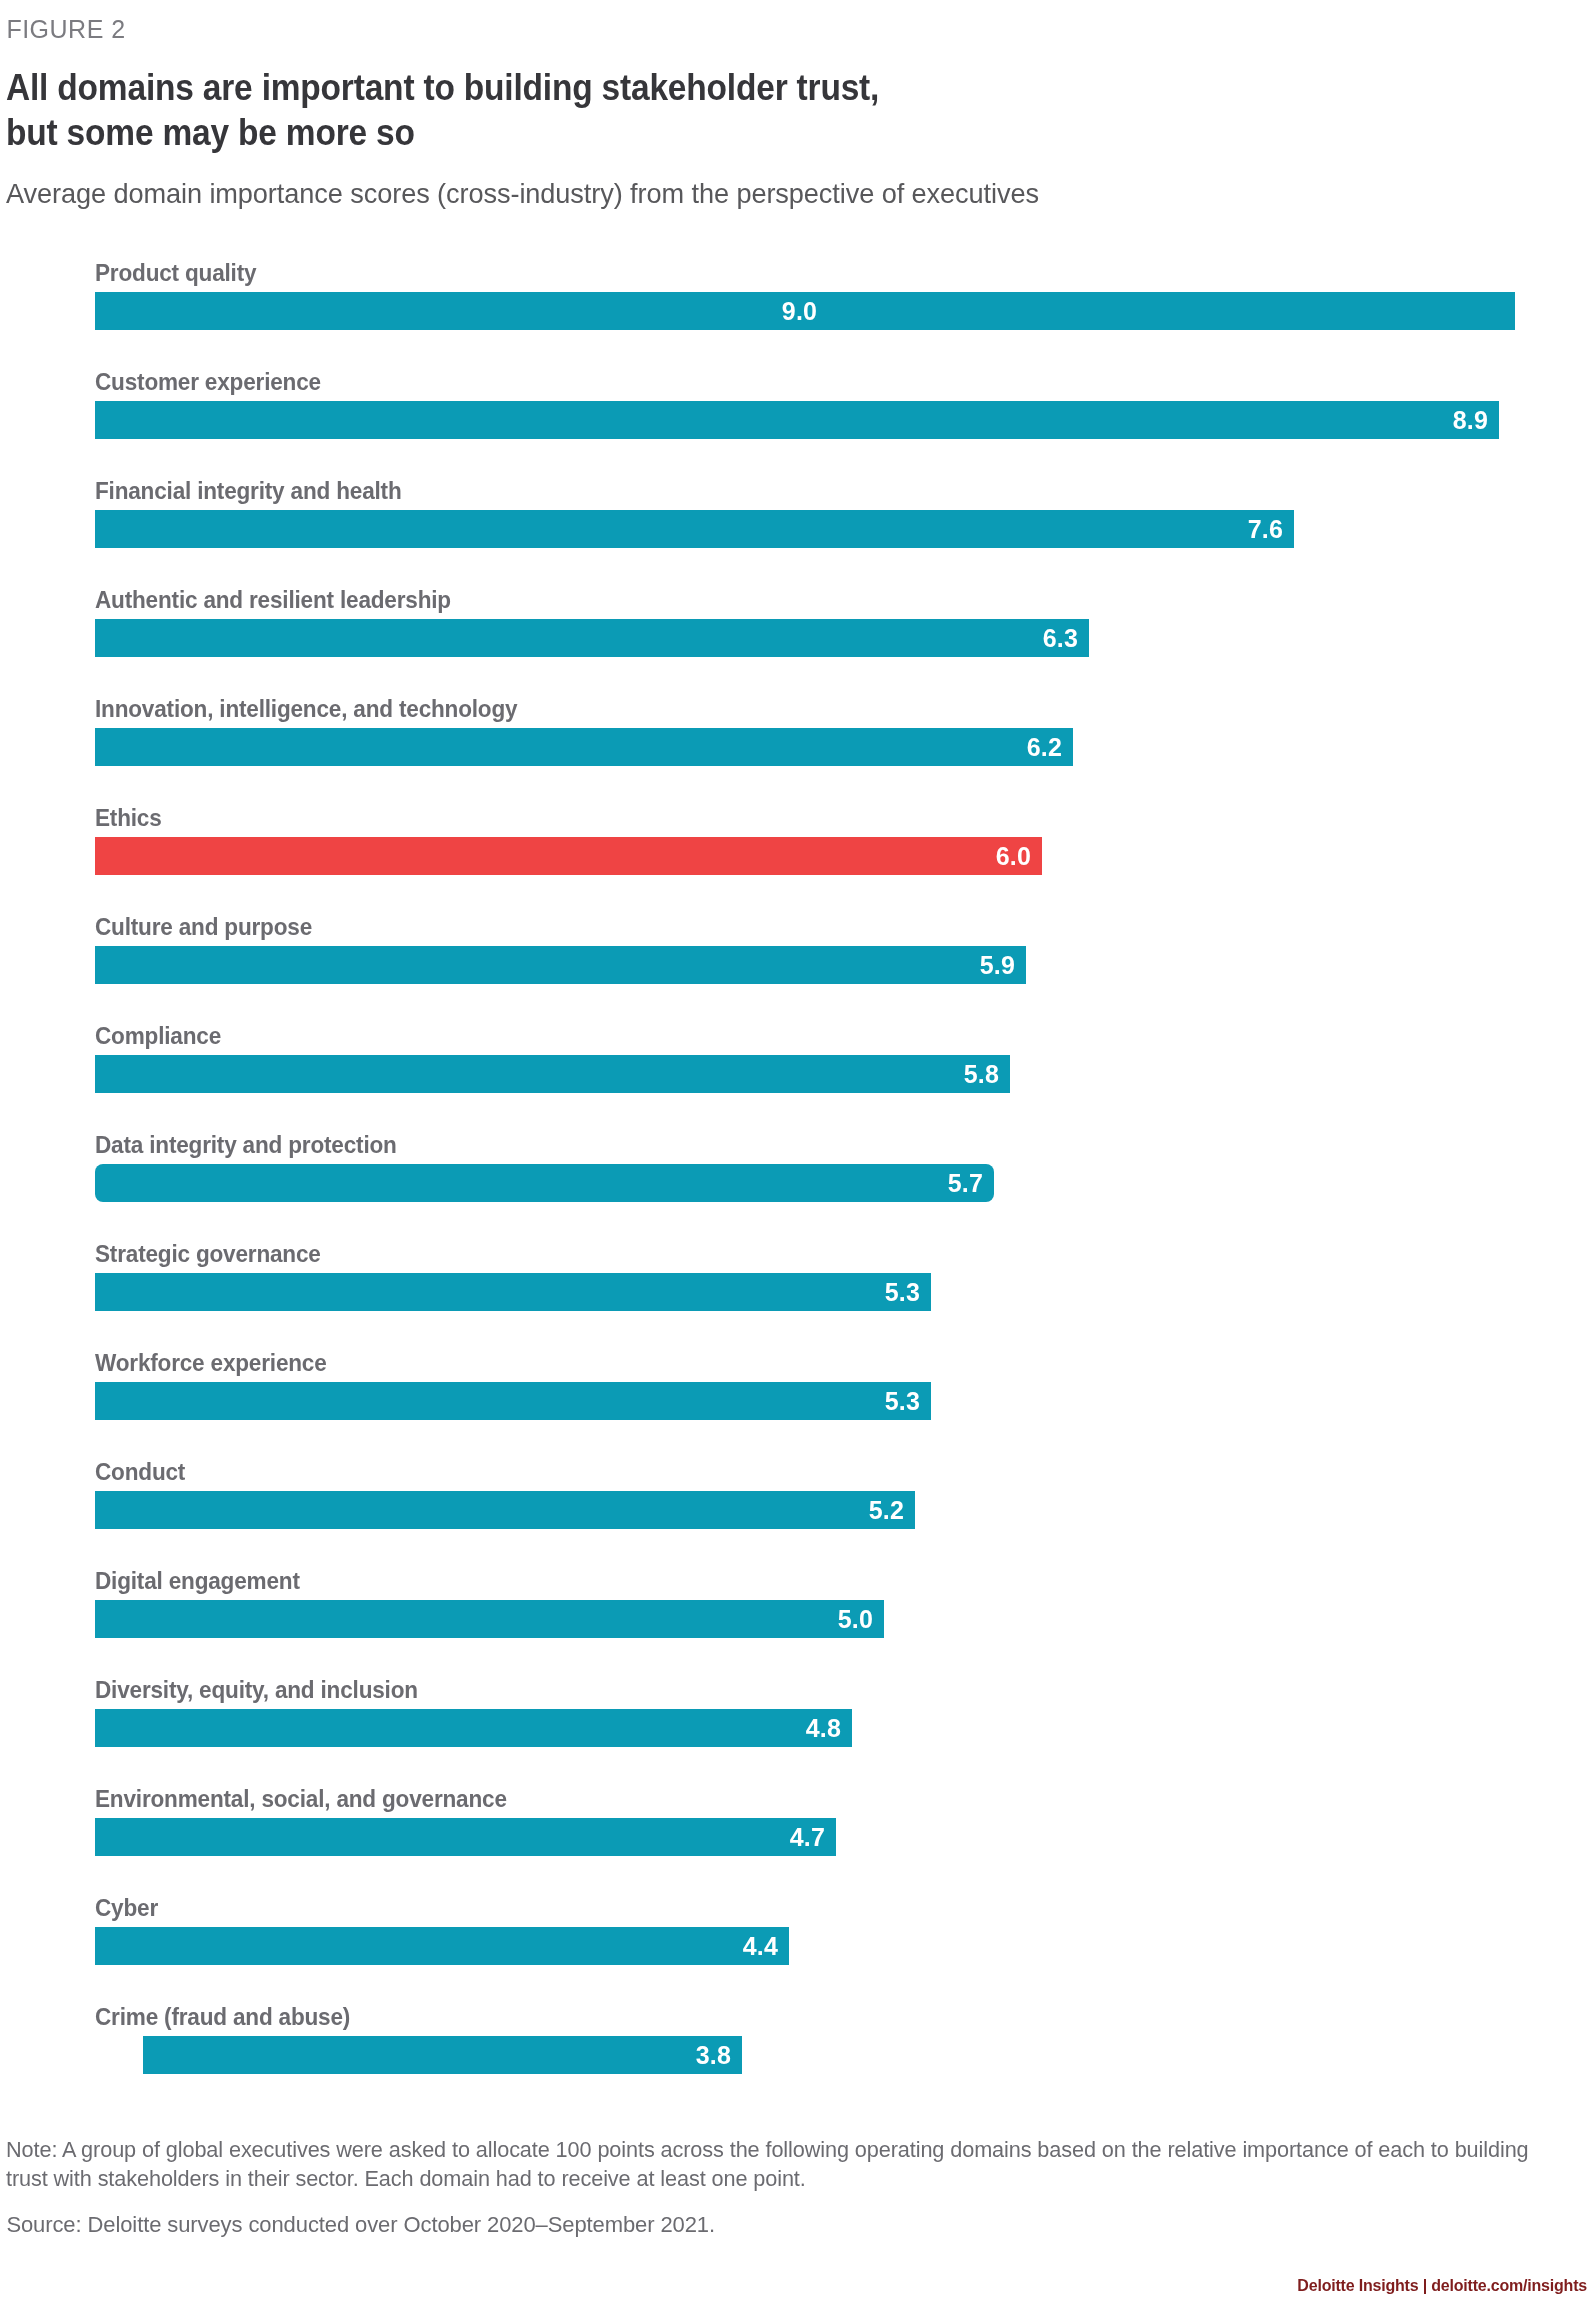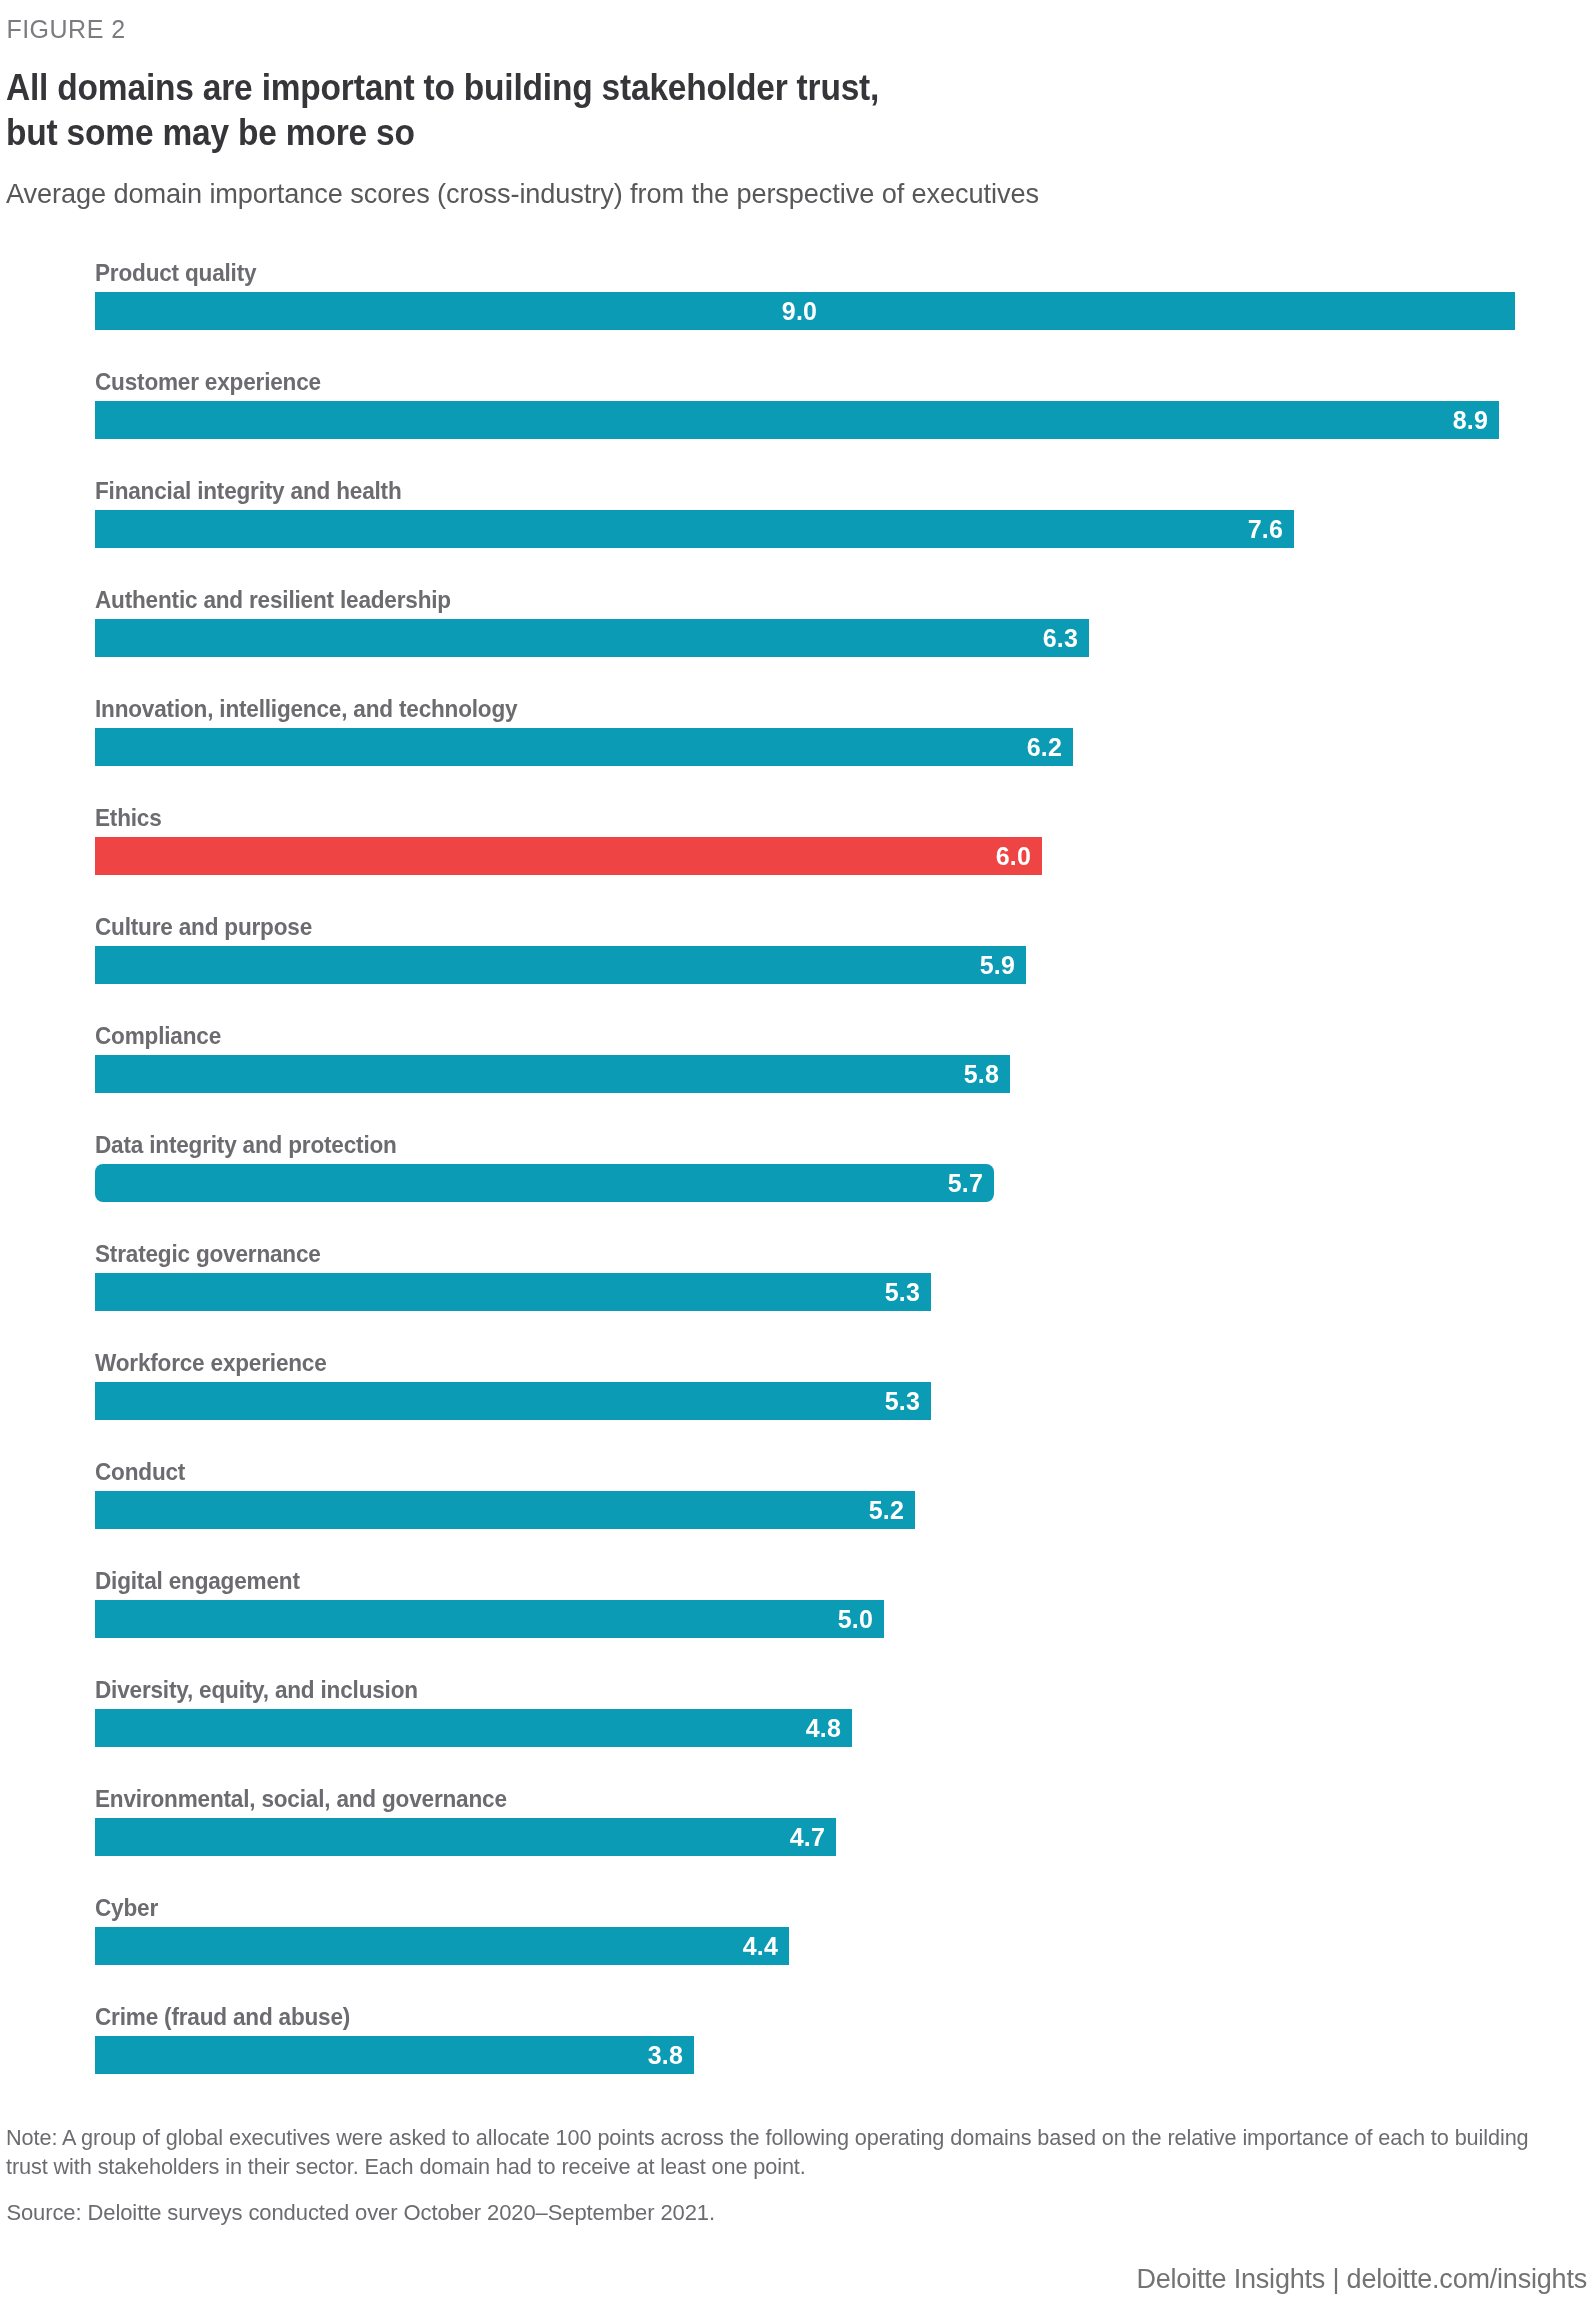--- a/index.html
+++ b/index.html
@@ -127,23 +127,23 @@
   }
   .source {
     font-size: 22px;
     color: #6b6b70;
     line-height: 1.3;
     margin: 0 0 37px 0;
     letter-spacing: -0.1px;
   }
   .brand {
     text-align: right;
-    font-size: 27px;
-    font-weight: 400;
-    color: #737373;
+    font-size: 16px;
+    font-weight: 700;
+    color: #7f1d1d;
     letter-spacing: -0.2px;
     line-height: 1.1;
   }
 </style>
 </head>
 <body>
 
 <div class="figure">
 
   <div class="header">
@@ -280,21 +280,21 @@
         <div class="cat-label">Cyber</div>
         <div class="bar-track">
           <div class="bar" style="width: 694px; background: rgb(11, 155, 181); justify-content: flex-end;">
             <span class="bar-value">4.4</span>
           </div>
         </div>
       </div>
       <div class="bar-row">
         <div class="cat-label">Crime (fraud and abuse)</div>
         <div class="bar-track">
-          <div class="bar" style="width: 599px; background: rgb(11, 155, 181);">
+          <div class="bar" style="width: 599px; background: rgb(11, 155, 181); margin-left: 48px;">
             <span class="bar-value">3.8</span>
           </div>
         </div>
       </div>
     </div>
 
   <div class="footer">
     <p class="note">Note: A group of global executives were asked to allocate 100 points across the following operating domains based on the relative importance of each to building trust with stakeholders in their sector. Each domain had to receive at least one point.</p>
     <p class="source">Source: Deloitte surveys conducted over October 2020–September 2021.</p>
     <div class="brand">Deloitte Insights | deloitte.com/insights</div>

